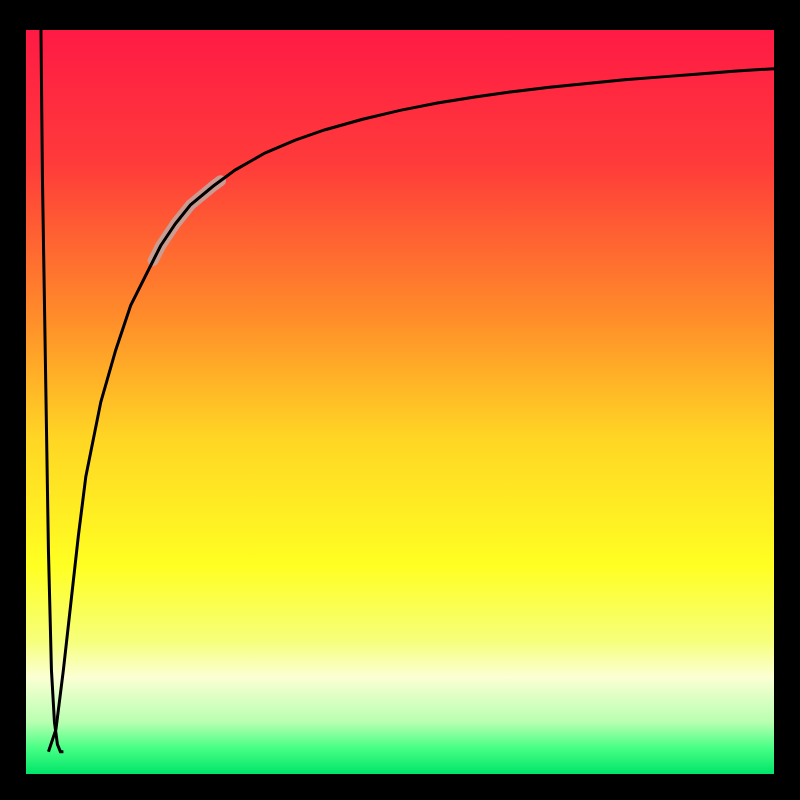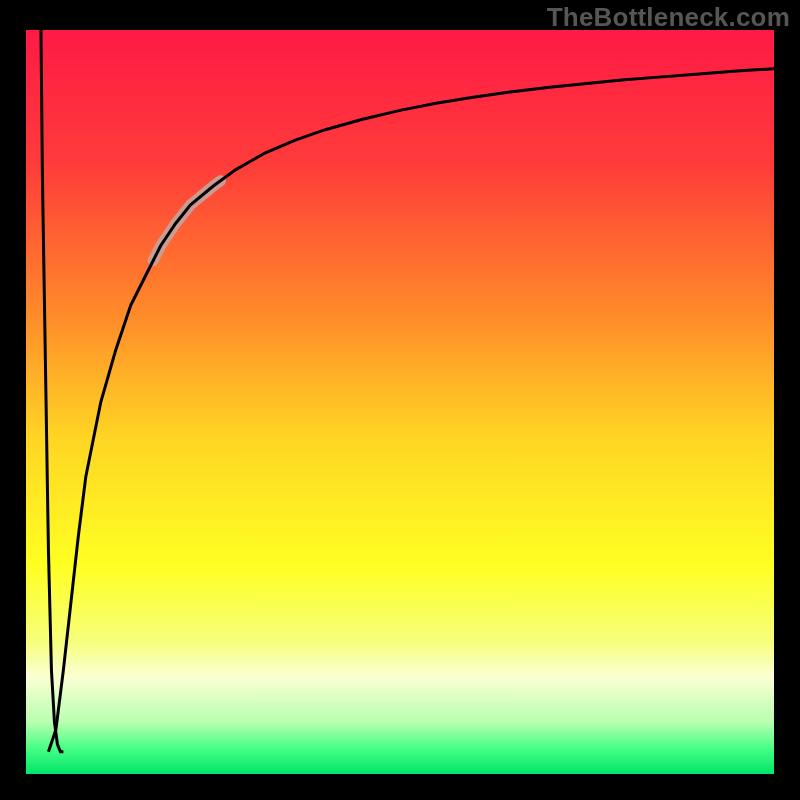--- a/index.html
+++ b/index.html
@@ -45,21 +45,20 @@
     position: absolute;
     left: 0; top: 0;
     width: 100%; height: 100%;
     z-index: 10;
   }
 </style>
 </head>
 <body>
 
 <div class="frame">
-  <div class="watermark">TheBottleneck.com</div>
   <div class="plot-area">
     <svg class="bg" viewBox="0 0 100 100" preserveAspectRatio="none">
       <defs>
         <linearGradient id="grad" x1="0" y1="0" x2="0" y2="1">
             <stop offset="0%" stop-color="#ff1a45"></stop>
             <stop offset="18%" stop-color="#ff3b3a"></stop>
             <stop offset="38%" stop-color="#ff8a2a"></stop>
             <stop offset="55.00000000000001%" stop-color="#ffd624"></stop>
             <stop offset="72%" stop-color="#ffff22"></stop>
             <stop offset="82%" stop-color="#f6ff79"></stop>

